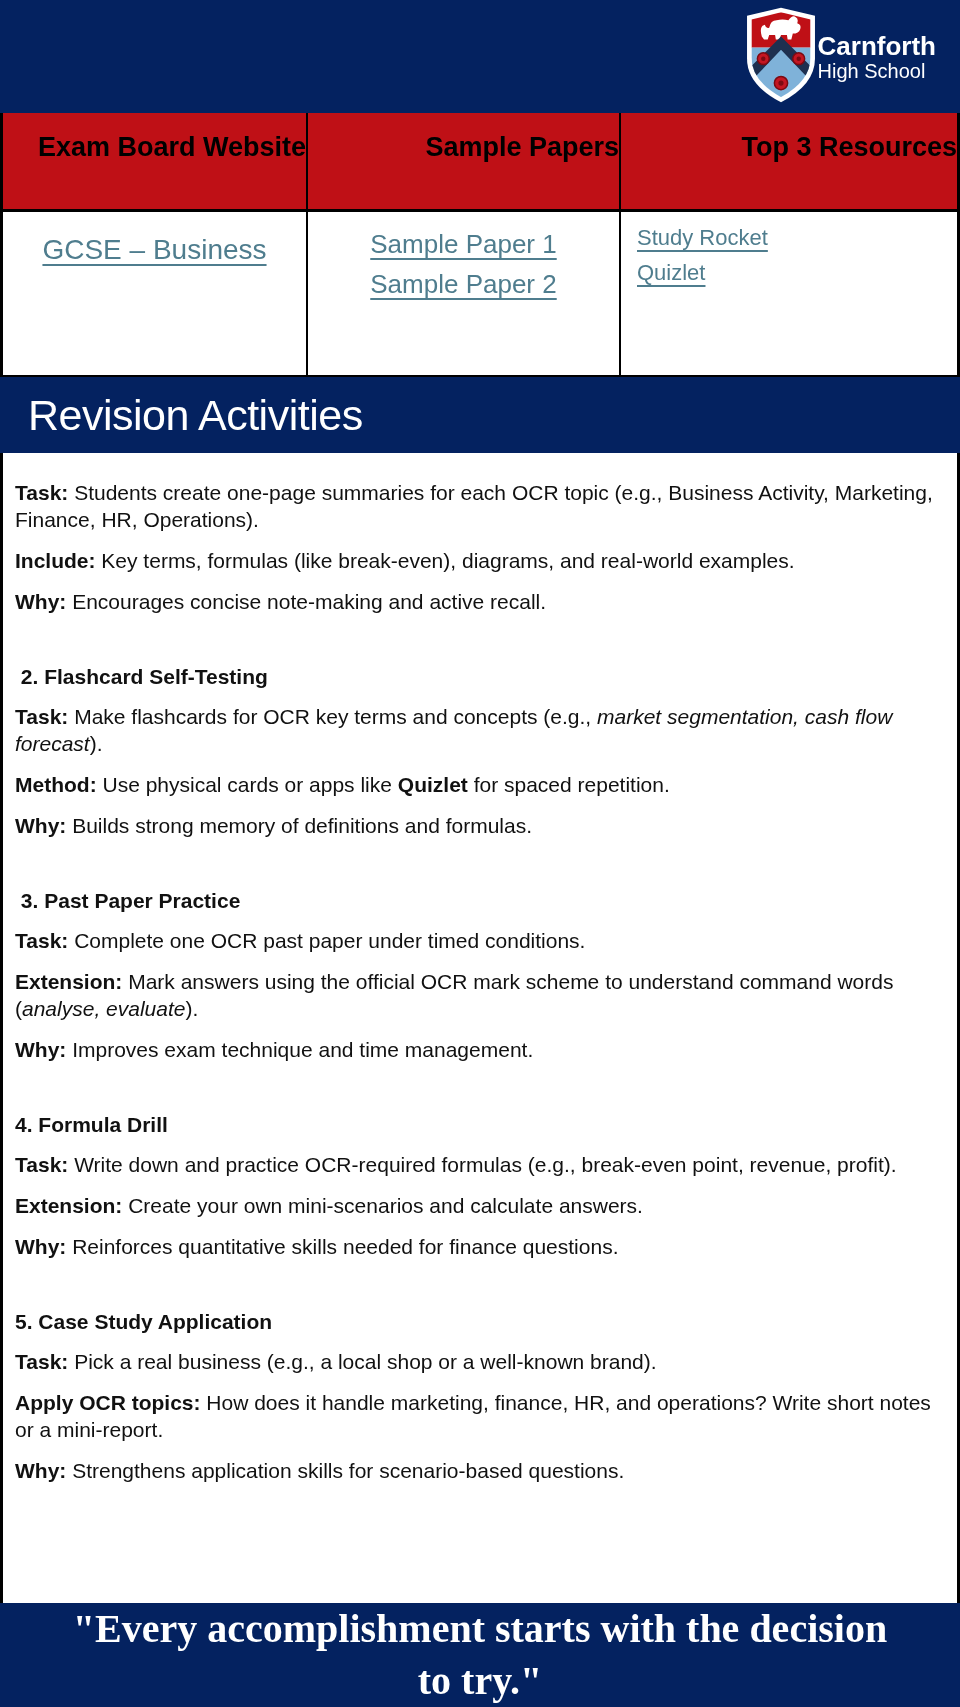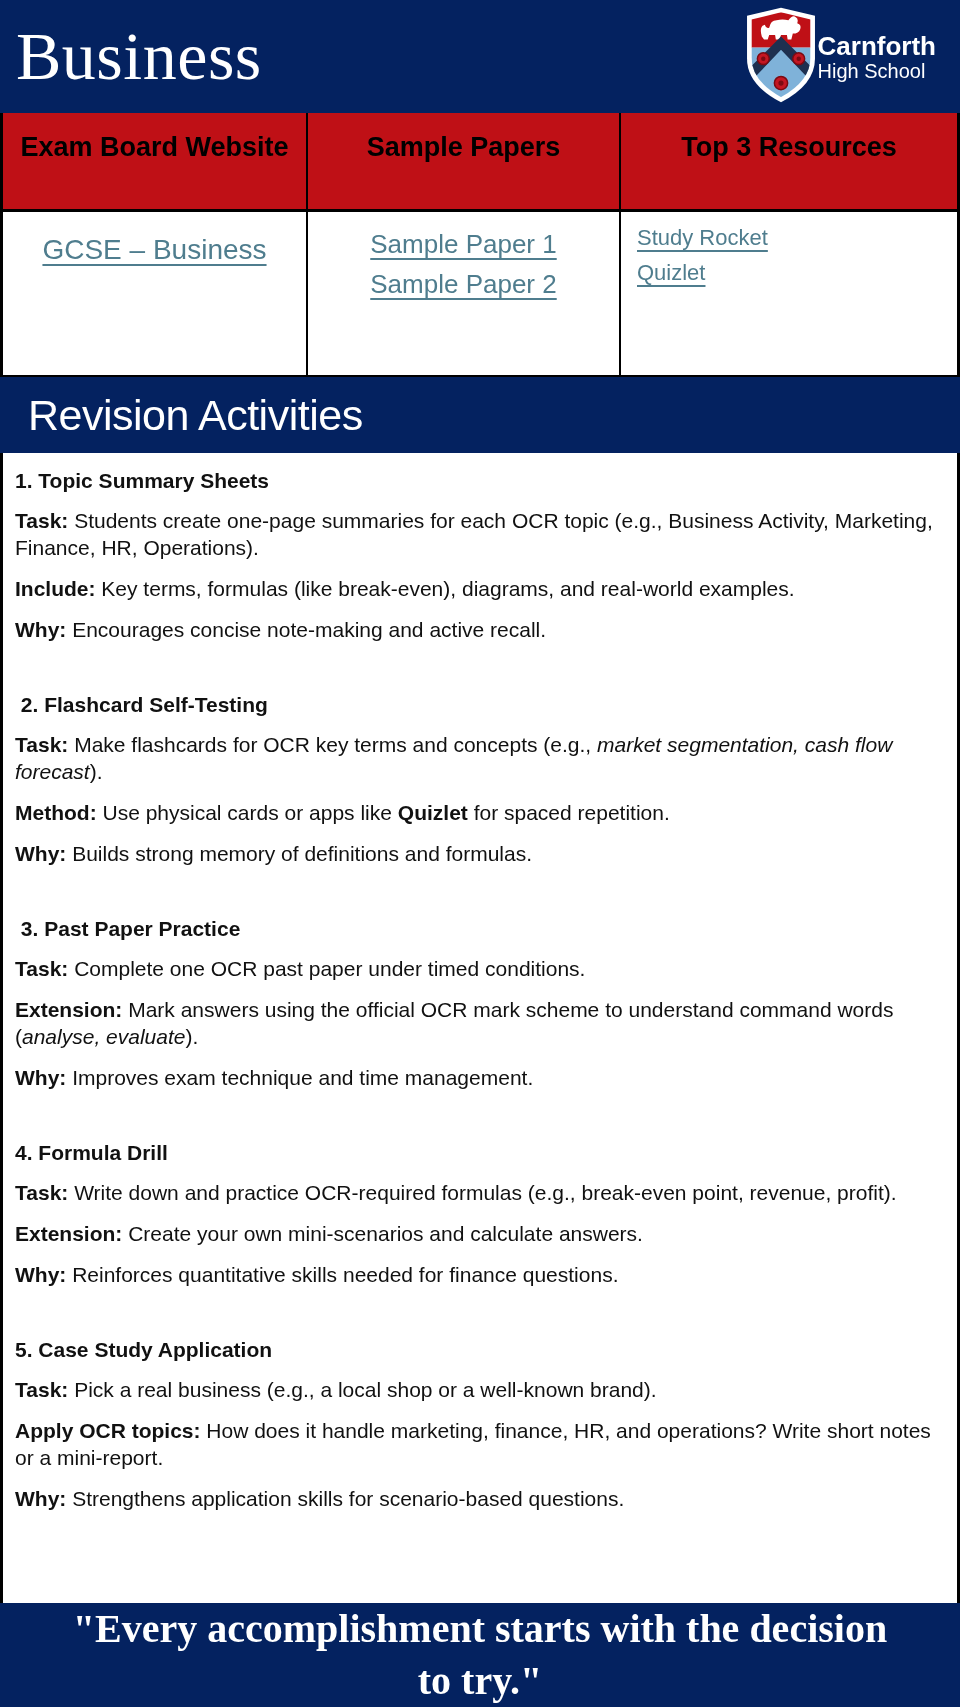--- a/index.html
+++ b/index.html
@@ -35,21 +35,21 @@
   
   .res-table { flex: 0 0 auto; border-left: 3px solid #000; border-right: 3px solid #000; }
   .res-row { display: grid; grid-template-columns: 305px 313px 336px; }
   .res-cell { border-right: 2px solid #000; }
   .res-cell:last-child { border-right: none; }
 
   .res-head .res-cell {
     background: #bf1016;
     border-bottom: 3px solid #000;
     height: 99px;
-    display: block; text-align: center;
+    display: block; text-align: right;
     font-weight: bold; font-size: 27px; color: #000;
     padding-top: 14px; box-sizing: border-box;
     line-height: 1.55;
   }
   .res-links .res-cell {
     background: #ffffff; height: 163px; box-sizing: border-box;
     padding-top: 12px;
   }
   .res-links .cell-center { text-align: center; }
   .res-links .cell-left { text-align: left; padding-left: 16px; padding-top: 8px; }
@@ -102,21 +102,20 @@
     text-align: center; line-height: 1.3;
     max-width: 850px;
   }
 </style>
 </head>
 <body>
 
 <div class="page">
 
   <div class="header">
-    <div class="page-title">Business</div>
     <div class="logo-block">
       <span>
         <svg width="74" height="96" viewBox="0 0 100 130">
           <defs>
             <clipPath id="innerShield">
               <path d="M50 7 L90 17 V68 Q90 100 50 122 Q10 100 10 68 V17 Z"></path>
             </clipPath>
           </defs>
 
           <path d="M50 1 L96 12 V70 Q96 105 50 129 Q4 105 4 70 V12 Z" fill="#ffffff"></path>
@@ -169,21 +168,20 @@
         <a href="#" class="doc-link link-line">Quizlet</a>
       </div>
     </div>
   </div>
 
   <div class="section-band">
     <span>Revision Activities</span>
   </div>
 
   <div class="body-content">
-      <div class="activity-heading">1. Topic Summary Sheets</div>
       <p class="activity-paragraph"><span class="para-label">Task:</span><span> Students create one-page summaries for each OCR topic (e.g., Business Activity, Marketing, Finance, HR, Operations).</span></p>
       <p class="activity-paragraph"><span class="para-label">Include:</span><span> Key terms, formulas (like break-even), diagrams, and real-world examples.</span></p>
       <p class="activity-paragraph"><span class="para-label">Why:</span><span> Encourages concise note-making and active recall.</span></p>
       <div class="activity-heading"> 2. Flashcard Self-Testing</div>
       <p class="activity-paragraph"><span class="para-label">Task:</span><span> Make flashcards for OCR key terms and concepts (e.g., </span><span style="font-style: italic;">market segmentation, cash flow forecast</span><span>).</span></p>
       <p class="activity-paragraph"><span class="para-label">Method:</span><span> Use physical cards or apps like </span><span style="font-weight: bold;">Quizlet</span><span> for spaced repetition.</span></p>
       <p class="activity-paragraph"><span class="para-label">Why:</span><span> Builds strong memory of definitions and formulas.</span></p>
       <div class="activity-heading"> 3. Past Paper Practice</div>
       <p class="activity-paragraph"><span class="para-label">Task:</span><span> Complete one OCR past paper under timed conditions.</span></p>
       <p class="activity-paragraph"><span class="para-label">Extension:</span><span> Mark answers using the official OCR mark scheme to understand command words (</span><span style="font-style: italic;">analyse, evaluate</span><span>).</span></p>

